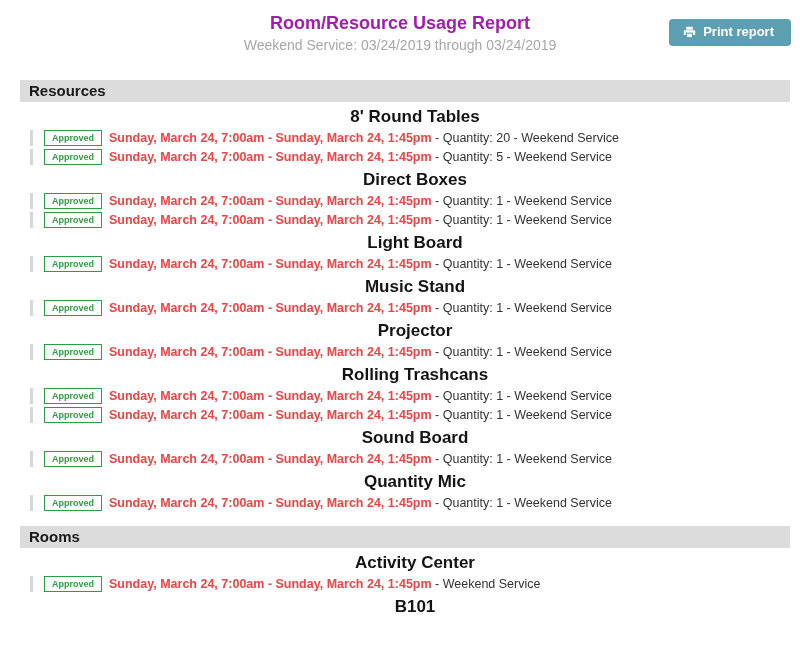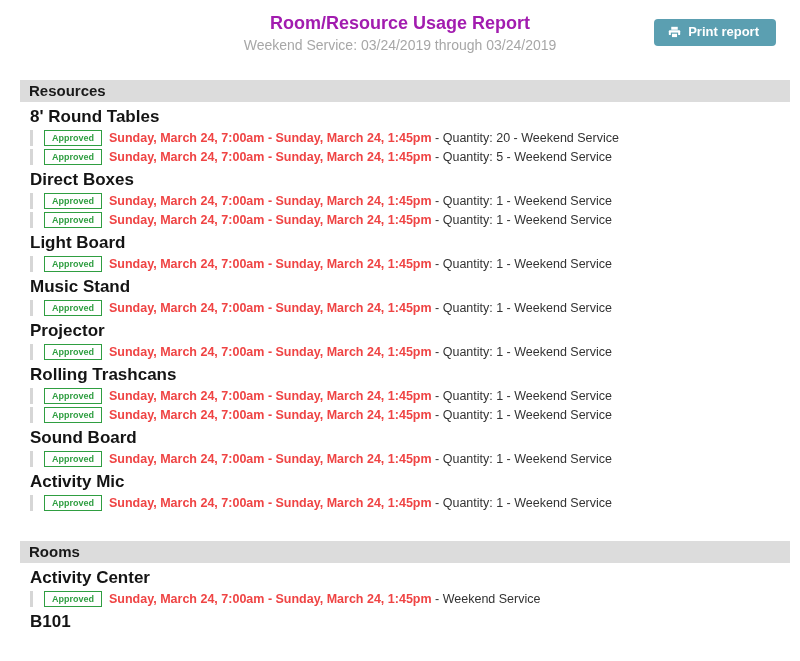--- a/index.html
+++ b/index.html
@@ -15,36 +15,36 @@
   }
 
   .page { position: relative; width: 800px; }
 
   
   .report-header { position: relative; text-align: center; padding-top: 13px; }
   .page-title { font-size: 18px; font-weight: bold; color: #a21caf; line-height: 21px; }
   .subtitle { font-size: 14px; font-weight: normal; color: var(--subtitle); margin-top: 3px; line-height: 17px; }
 
   .print-btn {
-    position: absolute; top: 19px; right: 24px;
+    position: absolute; top: 19px; right: 9px;
     display: inline-flex; align-items: center; gap: 7px;
     background: var(--accent); color: #fff; border: none; border-radius: 4px;
     padding: 6px 17px 7px 14px; font-family: inherit;
     font-size: 13px; font-weight: bold; cursor: pointer; line-height: 14px;
   }
   .print-btn svg { display: block; }
 
   
   main { margin-top: 26px; }
   .section-bar {
     margin: 0 10px 1px 20px; background: var(--bar-bg);
     font-size: 15px; font-weight: bold; color: #1a1a1a;
     padding: 3px 5px 4px 9px; line-height: 15px;
   }
-  .section-items { padding-bottom: 27px; }
+  .section-items { padding-bottom: 12px; text-align: center; }
 
   .item-name {
     font-size: 17px; font-weight: bold; color: #141414;
     margin: 5px 0 4px 30px; line-height: 19px;
   }
   .entry {
     display: flex; align-items: center;
     margin: 0 0 3px 30px; height: 16px;
     border-left: 3px solid var(--entry-rule); padding-left: 11px;
   }
@@ -135,21 +135,21 @@
             </div>
           </div>
           <div class="item-group">
             <h2 class="item-name">Sound Board</h2>
             <div class="entry">
               <span class="badge">Approved</span>
               <span class="entry-text"><span class="entry-time">Sunday, March 24, 7:00am - Sunday, March 24, 1:45pm</span><span class="entry-details"> - Quantity: 1 - Weekend Service</span></span>
             </div>
           </div>
           <div class="item-group">
-            <h2 class="item-name">Activity Mic</h2>
+            <h2 class="item-name">Quantity Mic</h2>
             <div class="entry">
               <span class="badge">Approved</span>
               <span class="entry-text"><span class="entry-time">Sunday, March 24, 7:00am - Sunday, March 24, 1:45pm</span><span class="entry-details"> - Quantity: 1 - Weekend Service</span></span>
             </div>
           </div>
         </div>
       </section>
       <section>
         <div class="section-bar">Rooms</div>
         <div class="section-items">

